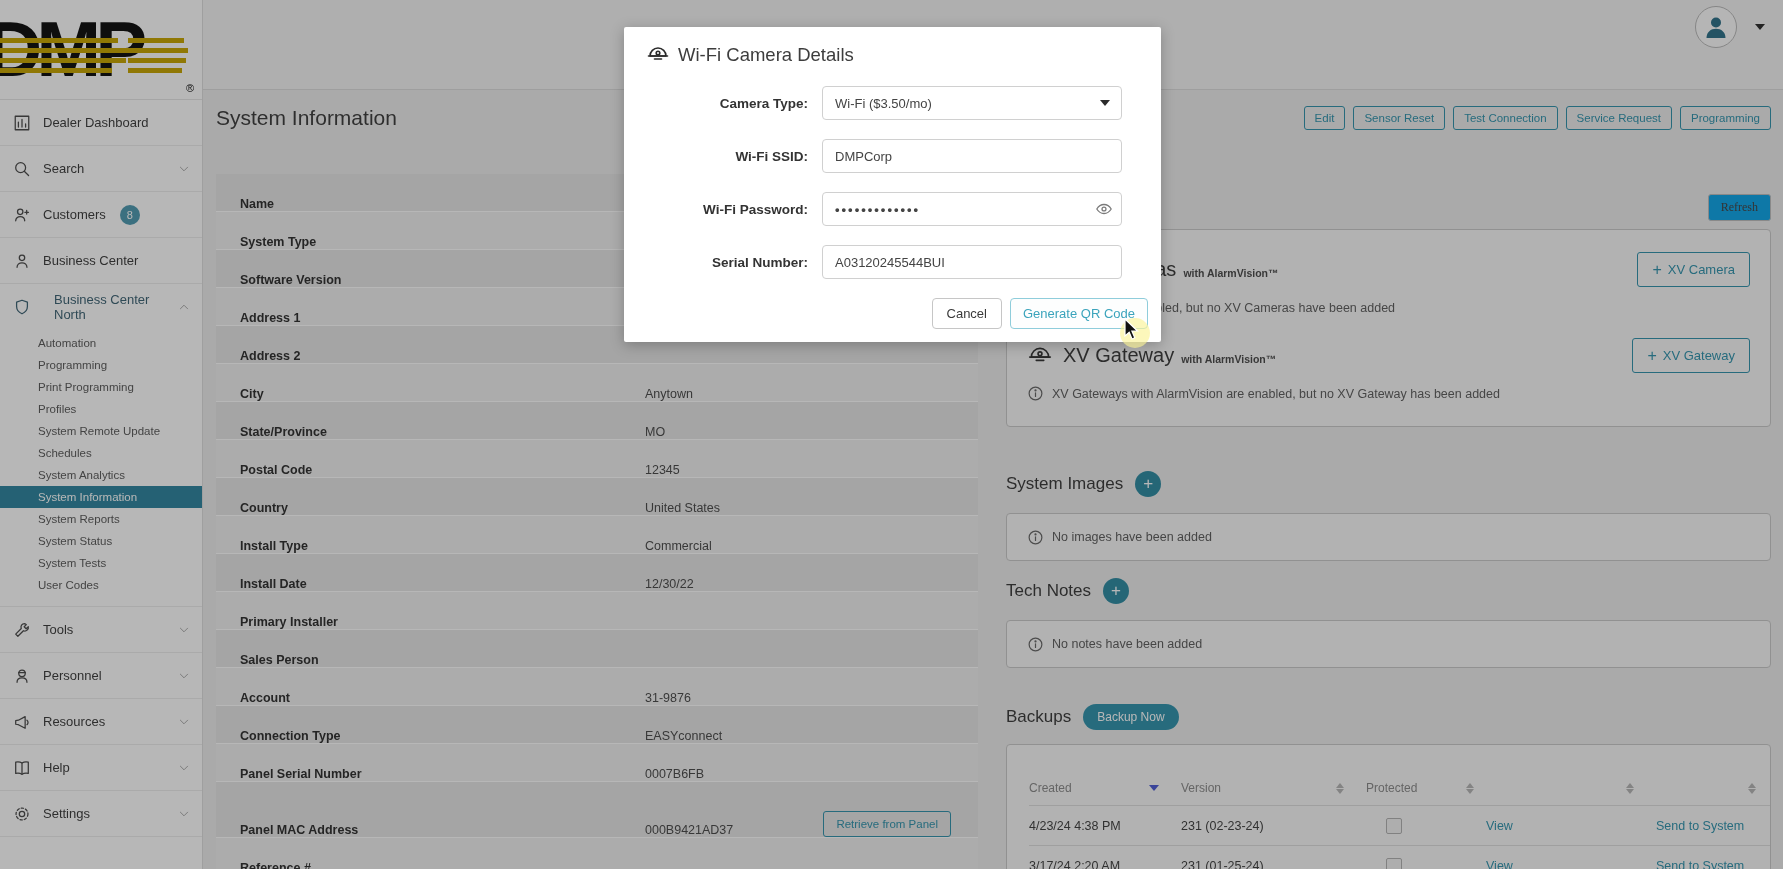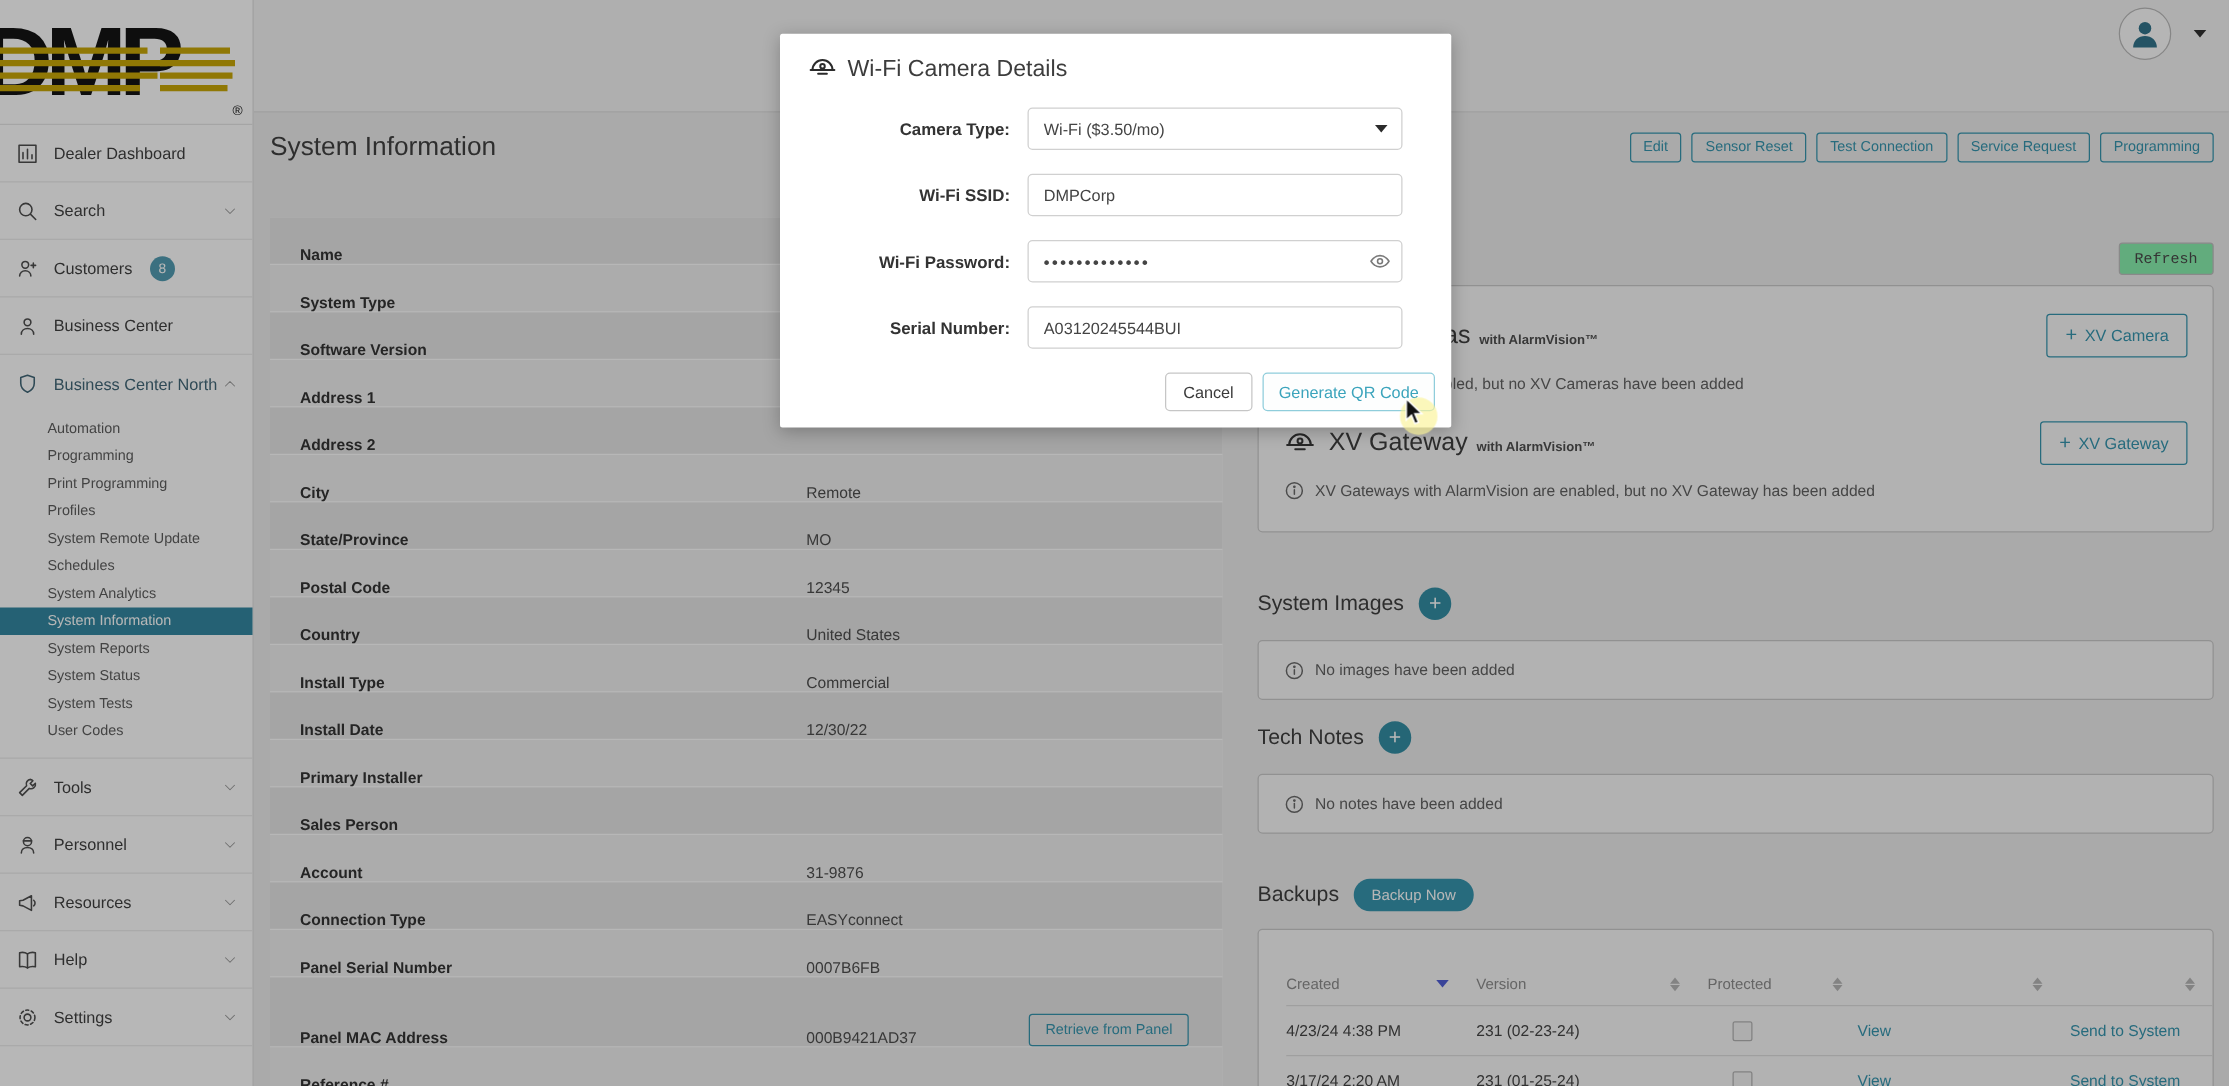--- a/index.html
+++ b/index.html
@@ -9,21 +9,21 @@
   .ic { stroke:#4a4a4a; fill:none; stroke-width:1.4; stroke-linecap:round; stroke-linejoin:round; }
 
   
   .sidebar { position:absolute; left:0; top:0; width:203px; height:869px; background:#ffffff;
     border-right:1px solid #ddd; z-index:10; }
   .logo { height:100px; border-bottom:1px solid #e6e6e6; overflow:hidden; position:relative; }
   .nav-item { display:flex; align-items:center; height:46px; padding:0 12px 0 13px;
     border-bottom:1px solid #ececec; cursor:pointer; font-size:13px; color:#3c3c3c; }
   .nav-item .nlabel { margin-left:12px; }
   .nav-item .chev { margin-left:auto; color:#9a9a9a; }
-  .nav-item.group-open { color:#3d6374; border-bottom:none; }
+  .nav-item.group-open { color:#3d6374; border-bottom:none;gap:11px; }
   .nav-item.group-open .ic { stroke:#3d6374; }
   .badge { margin-left:14px; background:#4e9ab0; color:#fff; font-size:11px; min-width:20px; height:20px;
     border-radius:10px; display:flex; align-items:center; justify-content:center; padding:0 5px; }
   .subnav { padding:2px 0 10px 0; border-bottom:1px solid #ececec; }
   .sub-item { font-size:11.5px; color:#5a5a5a; padding:5px 8px 5px 38px; cursor:pointer; }
   .sub-item.selected { background:#2f859f; color:#ffffff; }
 
   
   .main { position:absolute; left:203px; top:0; right:0; height:869px; }
   .topbar { height:90px; background:#f4f4f4; border-bottom:1px solid #dcdcdc; position:relative; }
@@ -46,22 +46,22 @@
   .irow.d { background:#e5e5e5; } .irow.l { background:#f0f0f0; }
   .irow.tall { height:56px; }
   .ilabel { width:405px; font-weight:bold; font-size:12.5px; color:#2e2e2e; }
   .ivalue { font-size:12.5px; color:#4a4a4a; }
   .retrieve-btn { margin-left:auto; margin-right:27px; background:transparent; border:1px solid #3193ad;
     color:#3193ad; font-size:11.5px; padding:6px 12px; border-radius:3px; cursor:pointer; font-family:inherit; }
 
   
   .right-col { flex:1; margin-left:28px; display:flex; flex-direction:column; }
   .refresh-row { display:flex; justify-content:flex-end; margin-top:64px; }
-  .btn-plain { background:#86efac; border:1px solid #bdbdbd; color:#444; font-size:12px;
-    padding:5px 12px; border-radius:3px; cursor:pointer; font-family:Liberation Mono, monospace; }
+  .btn-plain { background:#0ea5e9; border:1px solid #bdbdbd; color:#444; font-size:12px;
+    padding:5px 12px; border-radius:3px; cursor:pointer; font-family:Liberation Serif, serif; }
   .card { background:#f8f8f8; border:1px solid #c9c9c9; border-radius:4px; }
   .xv-card { margin-top:8px; padding:22px 20px 24px 20px; }
   .xv-row { display:flex; align-items:center; }
   .xv-row + .xv-info { margin-top:12px; }
   .xv-title { font-size:20px; color:#3a3a3a; margin-left:10px; }
   .xv-sub { font-size:10.5px; font-weight:bold; color:#4a4a4a; margin-left:7px; margin-top:6px; }
   .xv-info { display:flex; align-items:center; font-size:12.5px; color:#5d5d5d; }
   .xv-info .inf-txt { margin-left:8px; }
   .xv-row.second { margin-top:22px; }
   .btn-xv { margin-left:auto; display:flex; align-items:center; gap:6px; background:transparent;
@@ -329,21 +329,21 @@
       <div class="irow l">
           <div class="ilabel">Address 1</div>
           <div class="ivalue"></div>
         </div>
       <div class="irow d">
           <div class="ilabel">Address 2</div>
           <div class="ivalue"></div>
         </div>
       <div class="irow l">
           <div class="ilabel">City</div>
-          <div class="ivalue">Remote</div>
+          <div class="ivalue">Anytown</div>
         </div>
       <div class="irow d">
           <div class="ilabel">State/Province</div>
           <div class="ivalue">MO</div>
         </div>
       <div class="irow l">
           <div class="ilabel">Postal Code</div>
           <div class="ivalue">12345</div>
         </div>
       <div class="irow d">

